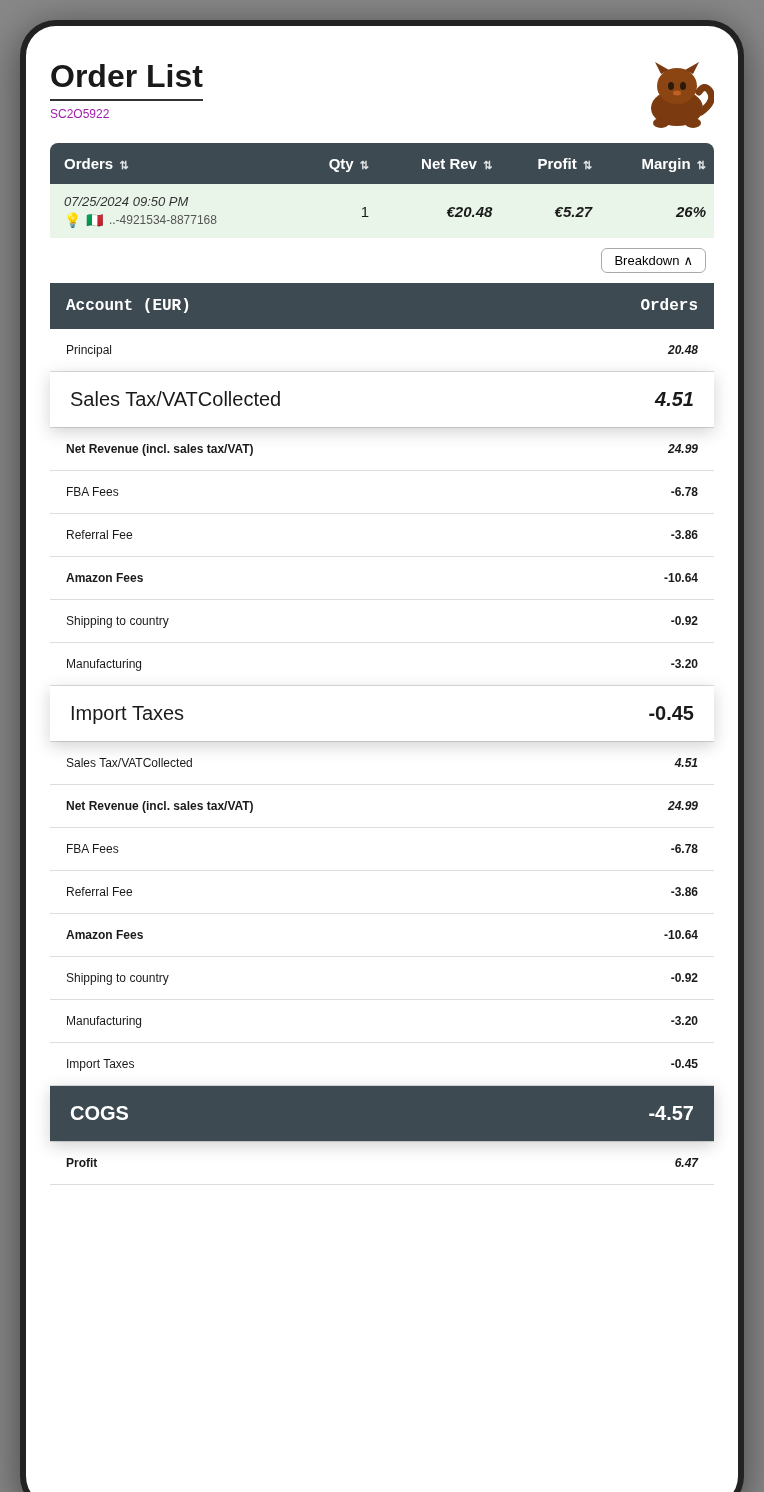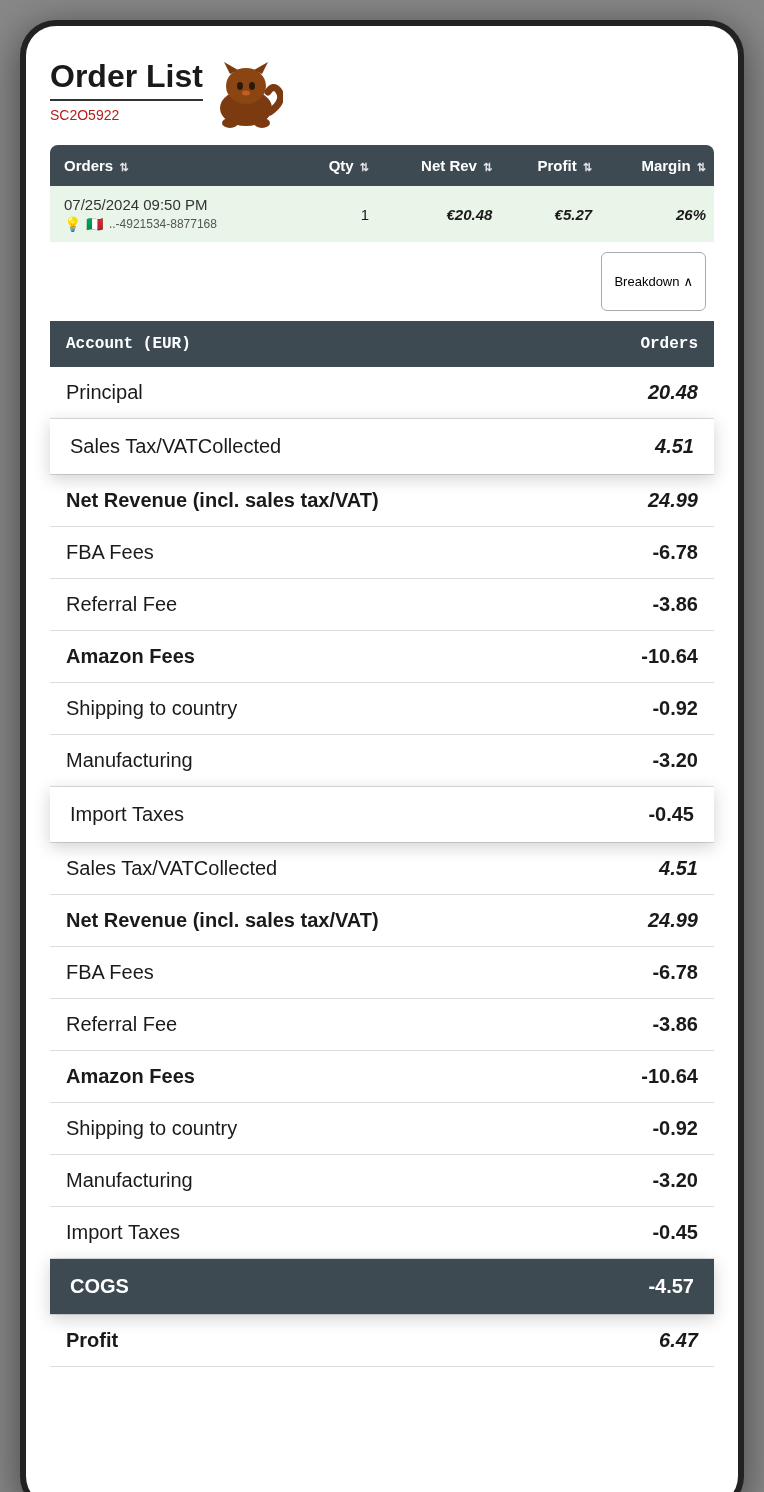--- a/index.html
+++ b/index.html
@@ -20,40 +20,41 @@
       border: 6px solid #222;
       overflow: hidden;
       position: relative;
       box-shadow: 0 8px 40px rgba(0,0,0,0.5);
     }
     .content {
       padding: 32px 24px 24px 24px;
     }
     .header-row {
       display: flex;
+      justify-content: space-between;
       align-items: flex-start;
       margin-bottom: 4px;
     }
     .page-title {
       font-size: 32px;
       font-weight: 800;
       color: #1a1a1a;
     }
     .cat-icon {
       width: 80px;
       height: 70px;
     }
     .divider {
       border: none;
       border-top: 2px solid #333;
       margin: 4px 0 6px 0;
     }
     .subtitle {
-      font-size: 14px;
-      color: #b91c1c;
+      font-size: 12px;
+      color: #a21caf;
       margin-bottom: 18px;
     }
     
     .orders-table {
       width: 100%;
       border-collapse: collapse;
       border-radius: 8px;
       overflow: hidden;
       margin-bottom: 0;
     }
@@ -81,23 +82,24 @@
     }
     .orders-table tbody td {
       padding: 10px 8px;
       font-size: 15px;
       color: #1a1a1a;
     }
     .orders-table tbody td:first-child {
       padding-left: 14px;
     }
     .order-date {
-      font-size: 15px;
+      font-size: 13px;
       color: #333;
       display: block;
+      font-style: italic;
     }
     .order-meta {
       display: flex;
       align-items: center;
       gap: 5px;
       margin-top: 3px;
       font-size: 13px;
       color: #333;
     }
     .bulb-icon {
@@ -115,21 +117,21 @@
     .green { color: #2e7d2e; font-weight: 600; font-style: italic; }
     .red { color: #cc2222; font-weight: 600; }
     .breakdown-row td {
       padding: 0 8px 10px 8px;
       text-align: right;
     }
     .breakdown-btn {
       background: #fff;
       border: 1px solid #aaa;
       border-radius: 6px;
-      padding: 21px 12px;
+      padding: 4px 12px;
       font-size: 13px;
       cursor: pointer;
       display: inline-flex;
       align-items: flex-end;
       gap: 4px;
     }
     
     .breakdown-section {
       width: 100%;
       margin-top: 0;
@@ -150,21 +152,21 @@
       text-align: right;
     }
     .breakdown-table thead th:first-child {
       text-align: left;
     }
     .breakdown-table tbody tr {
       border-bottom: 1px solid #ddd;
     }
     .breakdown-table tbody td {
       padding: 14px 16px;
-      font-size: 20px;
+      font-size: 12px;
       color: #1a1a1a;
     }
     .breakdown-table tbody td:last-child {
       text-align: right;
     }
     
     .elevated-row {
       background: #fff;
       box-shadow: 0 4px 16px rgba(0,0,0,0.18);
       position: relative;

